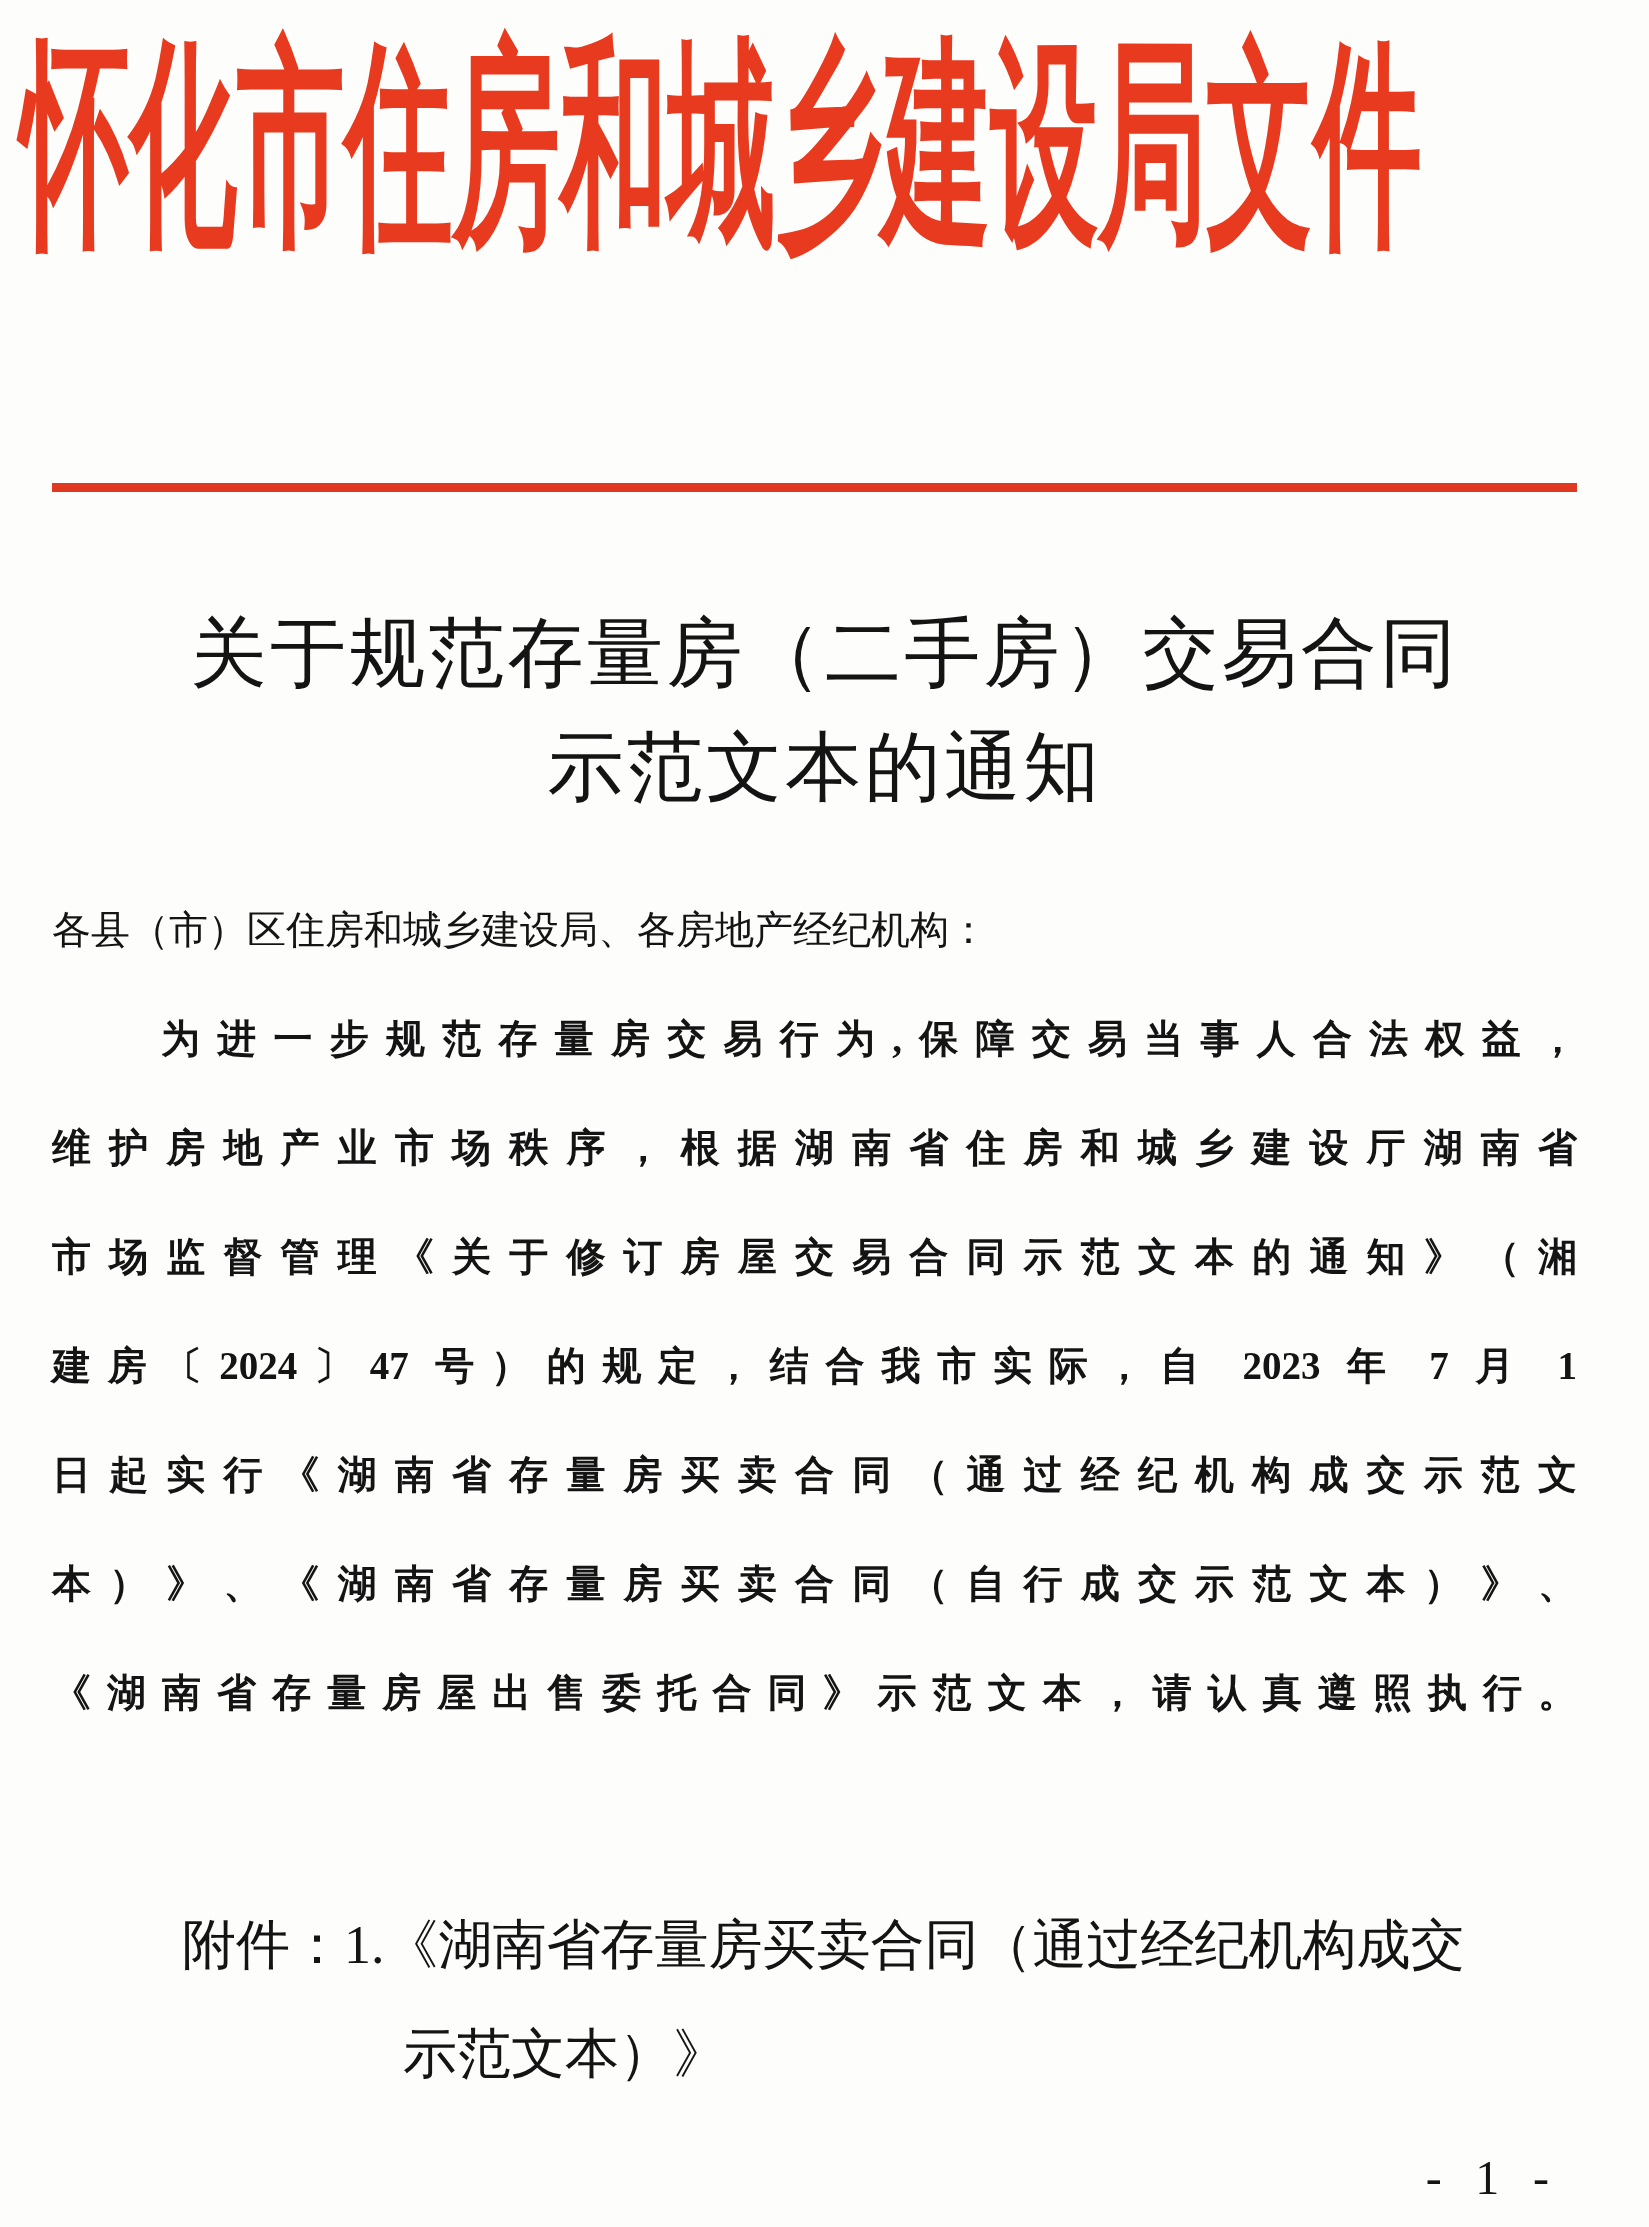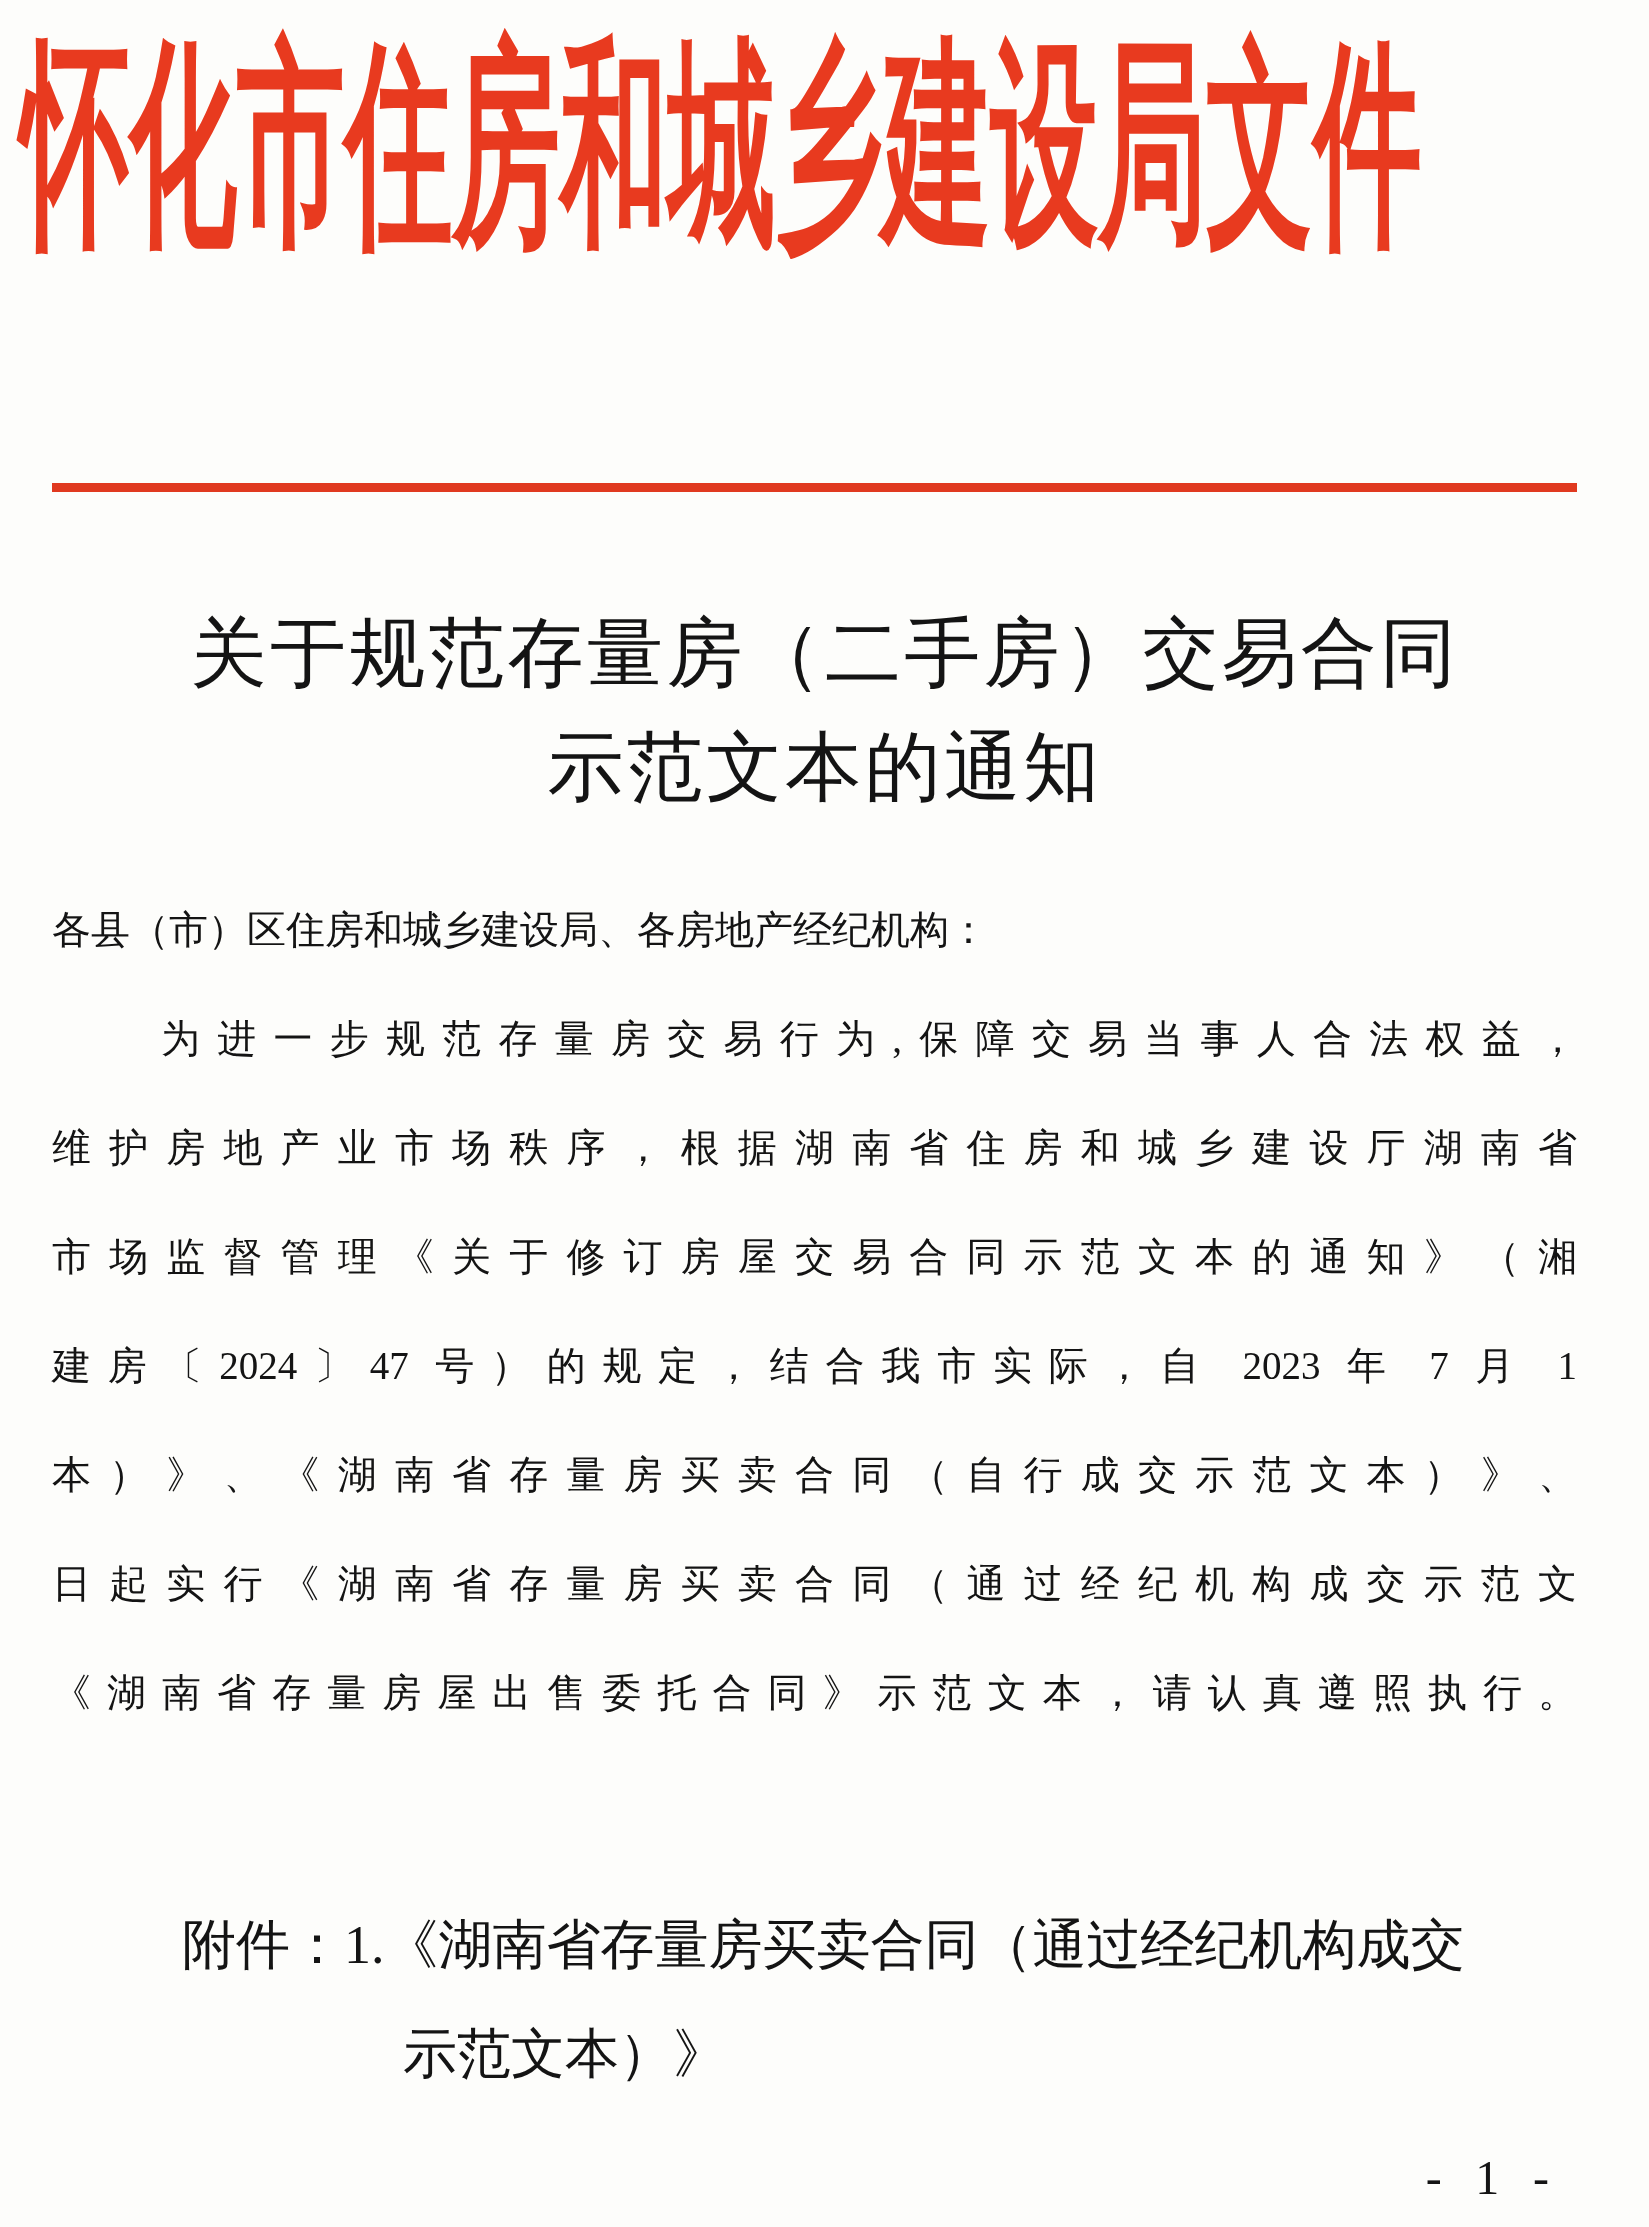--- a/index.html
+++ b/index.html
@@ -48,20 +48,21 @@
   }
   
   .body-block{
     position:absolute;top:875px;left:52px;width:1525px;
     font-size:39px;line-height:109px;
   }
   .body-line{
     text-align:justify;
     text-align-last:justify;
     text-justify:inter-ideograph;
+    font-weight:bold;
   }
   .body-line.indent{text-indent:109px;}
   .salutation{text-align:left;}
   
   .attachment{
     position:absolute;top:1891px;left:52px;width:1525px;
     font-size:54px;line-height:109px;
   }
   .att-line-1{padding-left:130px;}
   .att-line-2{padding-left:351px;}
@@ -88,22 +89,22 @@
     <div>关于规范存量房（二手房）交易合同</div>
     <div>示范文本的通知</div>
   </div>
 
   <div class="body-block">
     <div class="salutation">各县（市）区住房和城乡建设局、各房地产经纪机构：</div>
     <div class="body-line indent">为进一步规范存量房交易行为,保障交易当事人合法权益，</div>
     <div class="body-line">维护房地产业市场秩序，根据湖南省住房和城乡建设厅湖南省</div>
     <div class="body-line">市场监督管理《关于修订房屋交易合同示范文本的通知》（湘</div>
     <div class="body-line">建房〔2024〕47 号）的规定，结合我市实际，自 2023 年 7 月 1</div>
+    <div class="body-line">日起实行《湖南省存量房买卖合同（通过经纪机构成交示范文</div>
     <div class="body-line">本）》、《湖南省存量房买卖合同（自行成交示范文本）》、</div>
-    <div class="body-line">日起实行《湖南省存量房买卖合同（通过经纪机构成交示范文</div>
     <div class="body-line">《湖南省存量房屋出售委托合同》示范文本，请认真遵照执行。</div>
   </div>
 
   <div class="attachment">
     <div class="att-line-1">附件：1.《湖南省存量房买卖合同（通过经纪机构成交</div>
     <div class="att-line-2">示范文本）》</div>
   </div>
 
   <div class="page-number">- 1 -</div>
 

